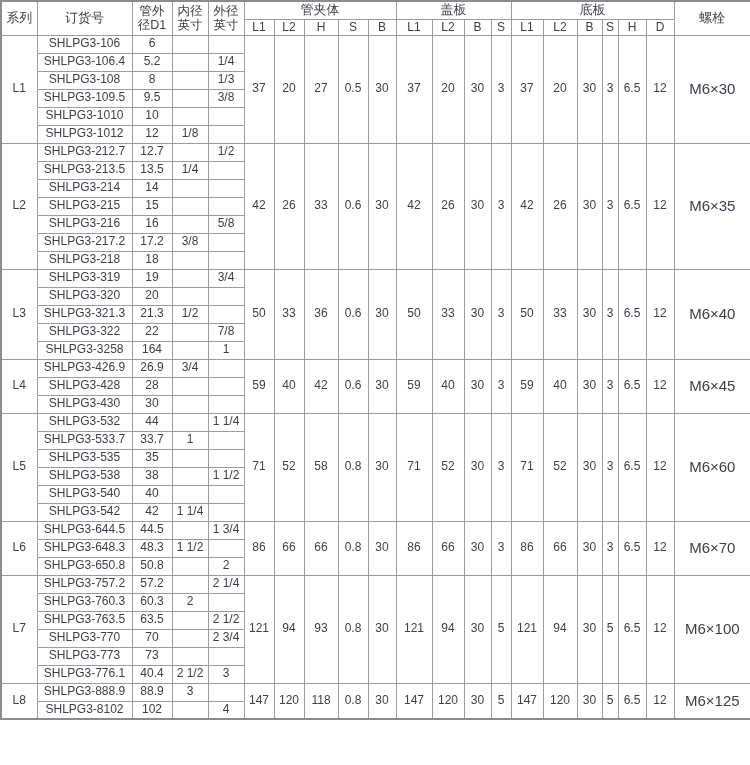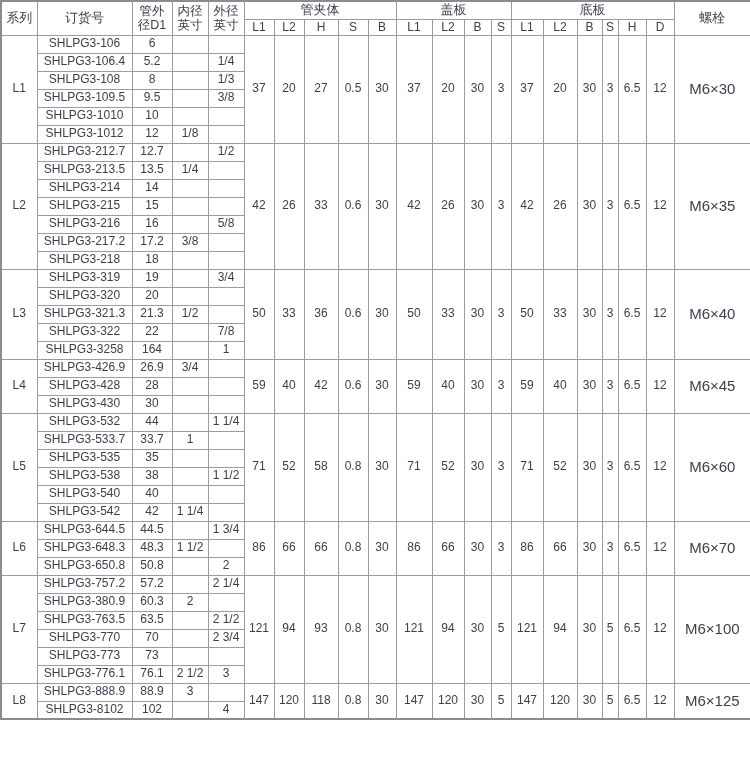--- a/index.html
+++ b/index.html
@@ -417,21 +417,21 @@
           <td rowspan="6">5</td>
           <td rowspan="6">121</td>
           <td rowspan="6">94</td>
           <td rowspan="6">30</td>
           <td rowspan="6">5</td>
           <td rowspan="6">6.5</td>
           <td rowspan="6">12</td>
           <td rowspan="6" class="bolt-cell">M6×100</td>
         </tr>
         <tr>
-          <td>SHLPG3-380.9</td>
+          <td>SHLPG3-760.3</td>
           <td>60.3</td>
           <td>2</td>
           <td></td>
         </tr>
         <tr>
           <td>SHLPG3-763.5</td>
           <td>63.5</td>
           <td></td>
           <td>2 1/2</td>
         </tr>
@@ -442,21 +442,21 @@
           <td>2 3/4</td>
         </tr>
         <tr>
           <td>SHLPG3-773</td>
           <td>73</td>
           <td></td>
           <td></td>
         </tr>
         <tr>
           <td>SHLPG3-776.1</td>
-          <td>76.1</td>
+          <td>40.4</td>
           <td>2 1/2</td>
           <td>3</td>
         </tr>
         <tr>
           <th rowspan="2" class="series-cell">L8</th>
           <td>SHLPG3-888.9</td>
           <td>88.9</td>
           <td>3</td>
           <td></td>
           <td rowspan="2">147</td>

